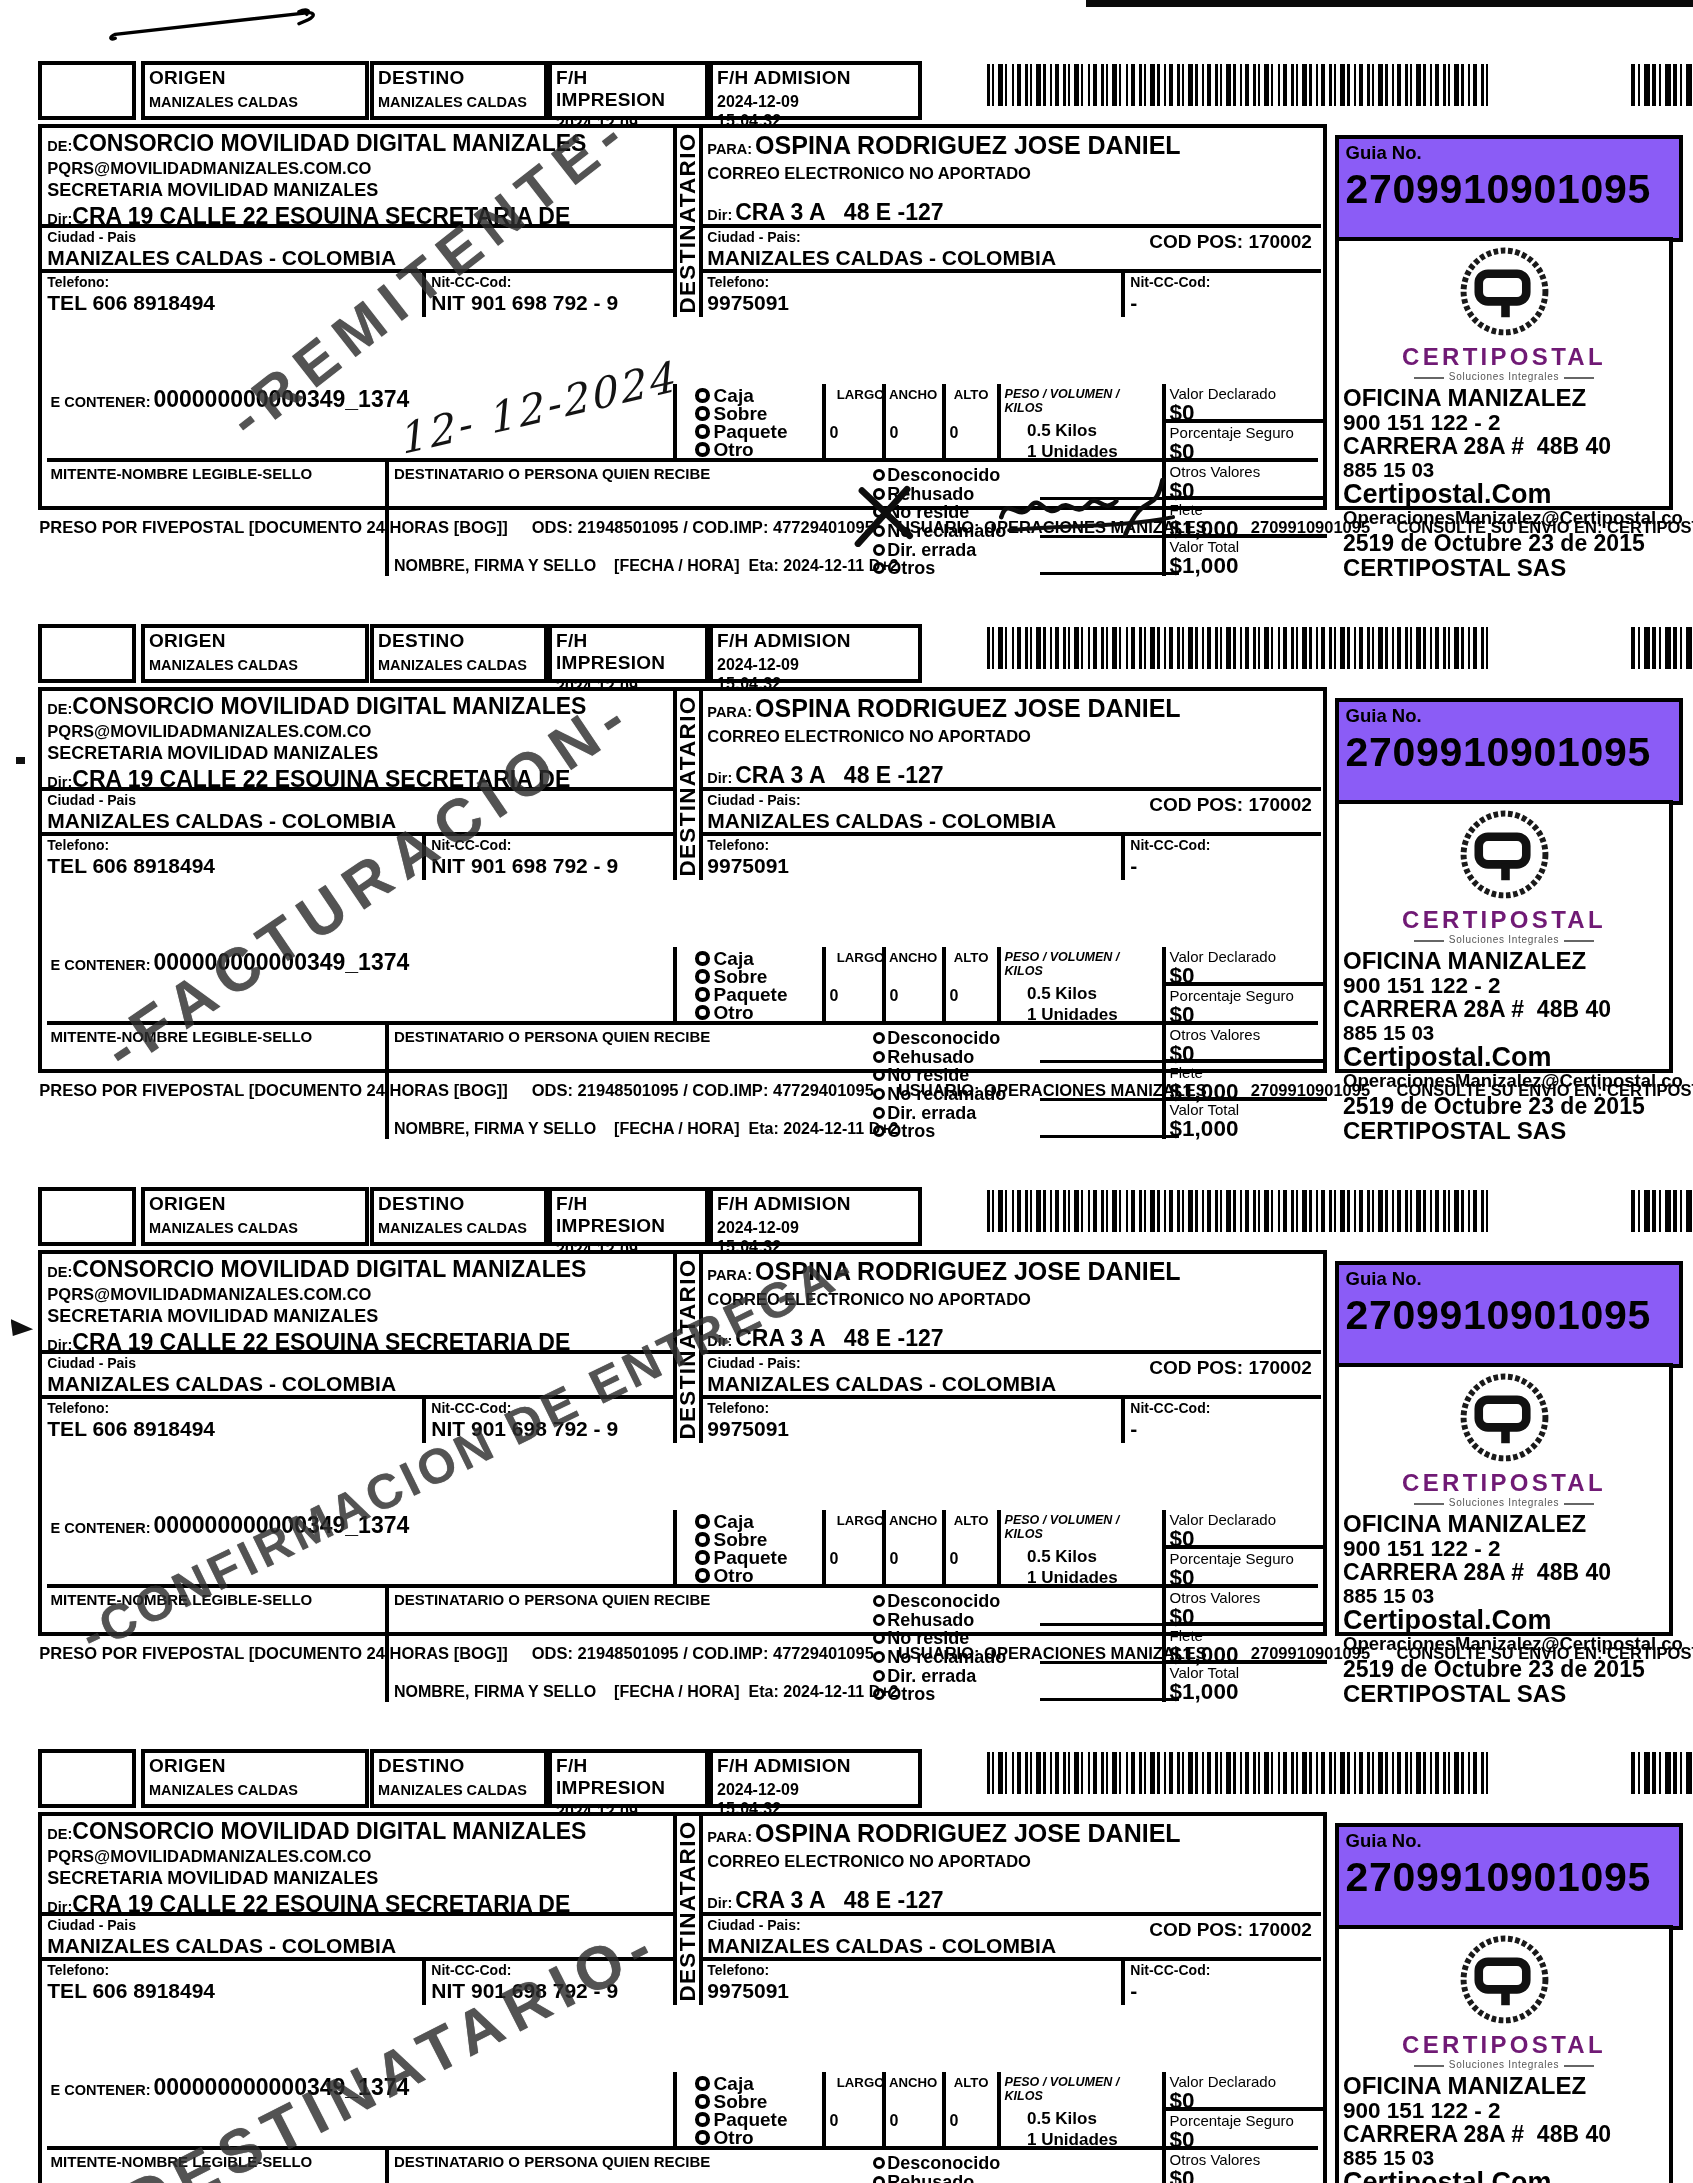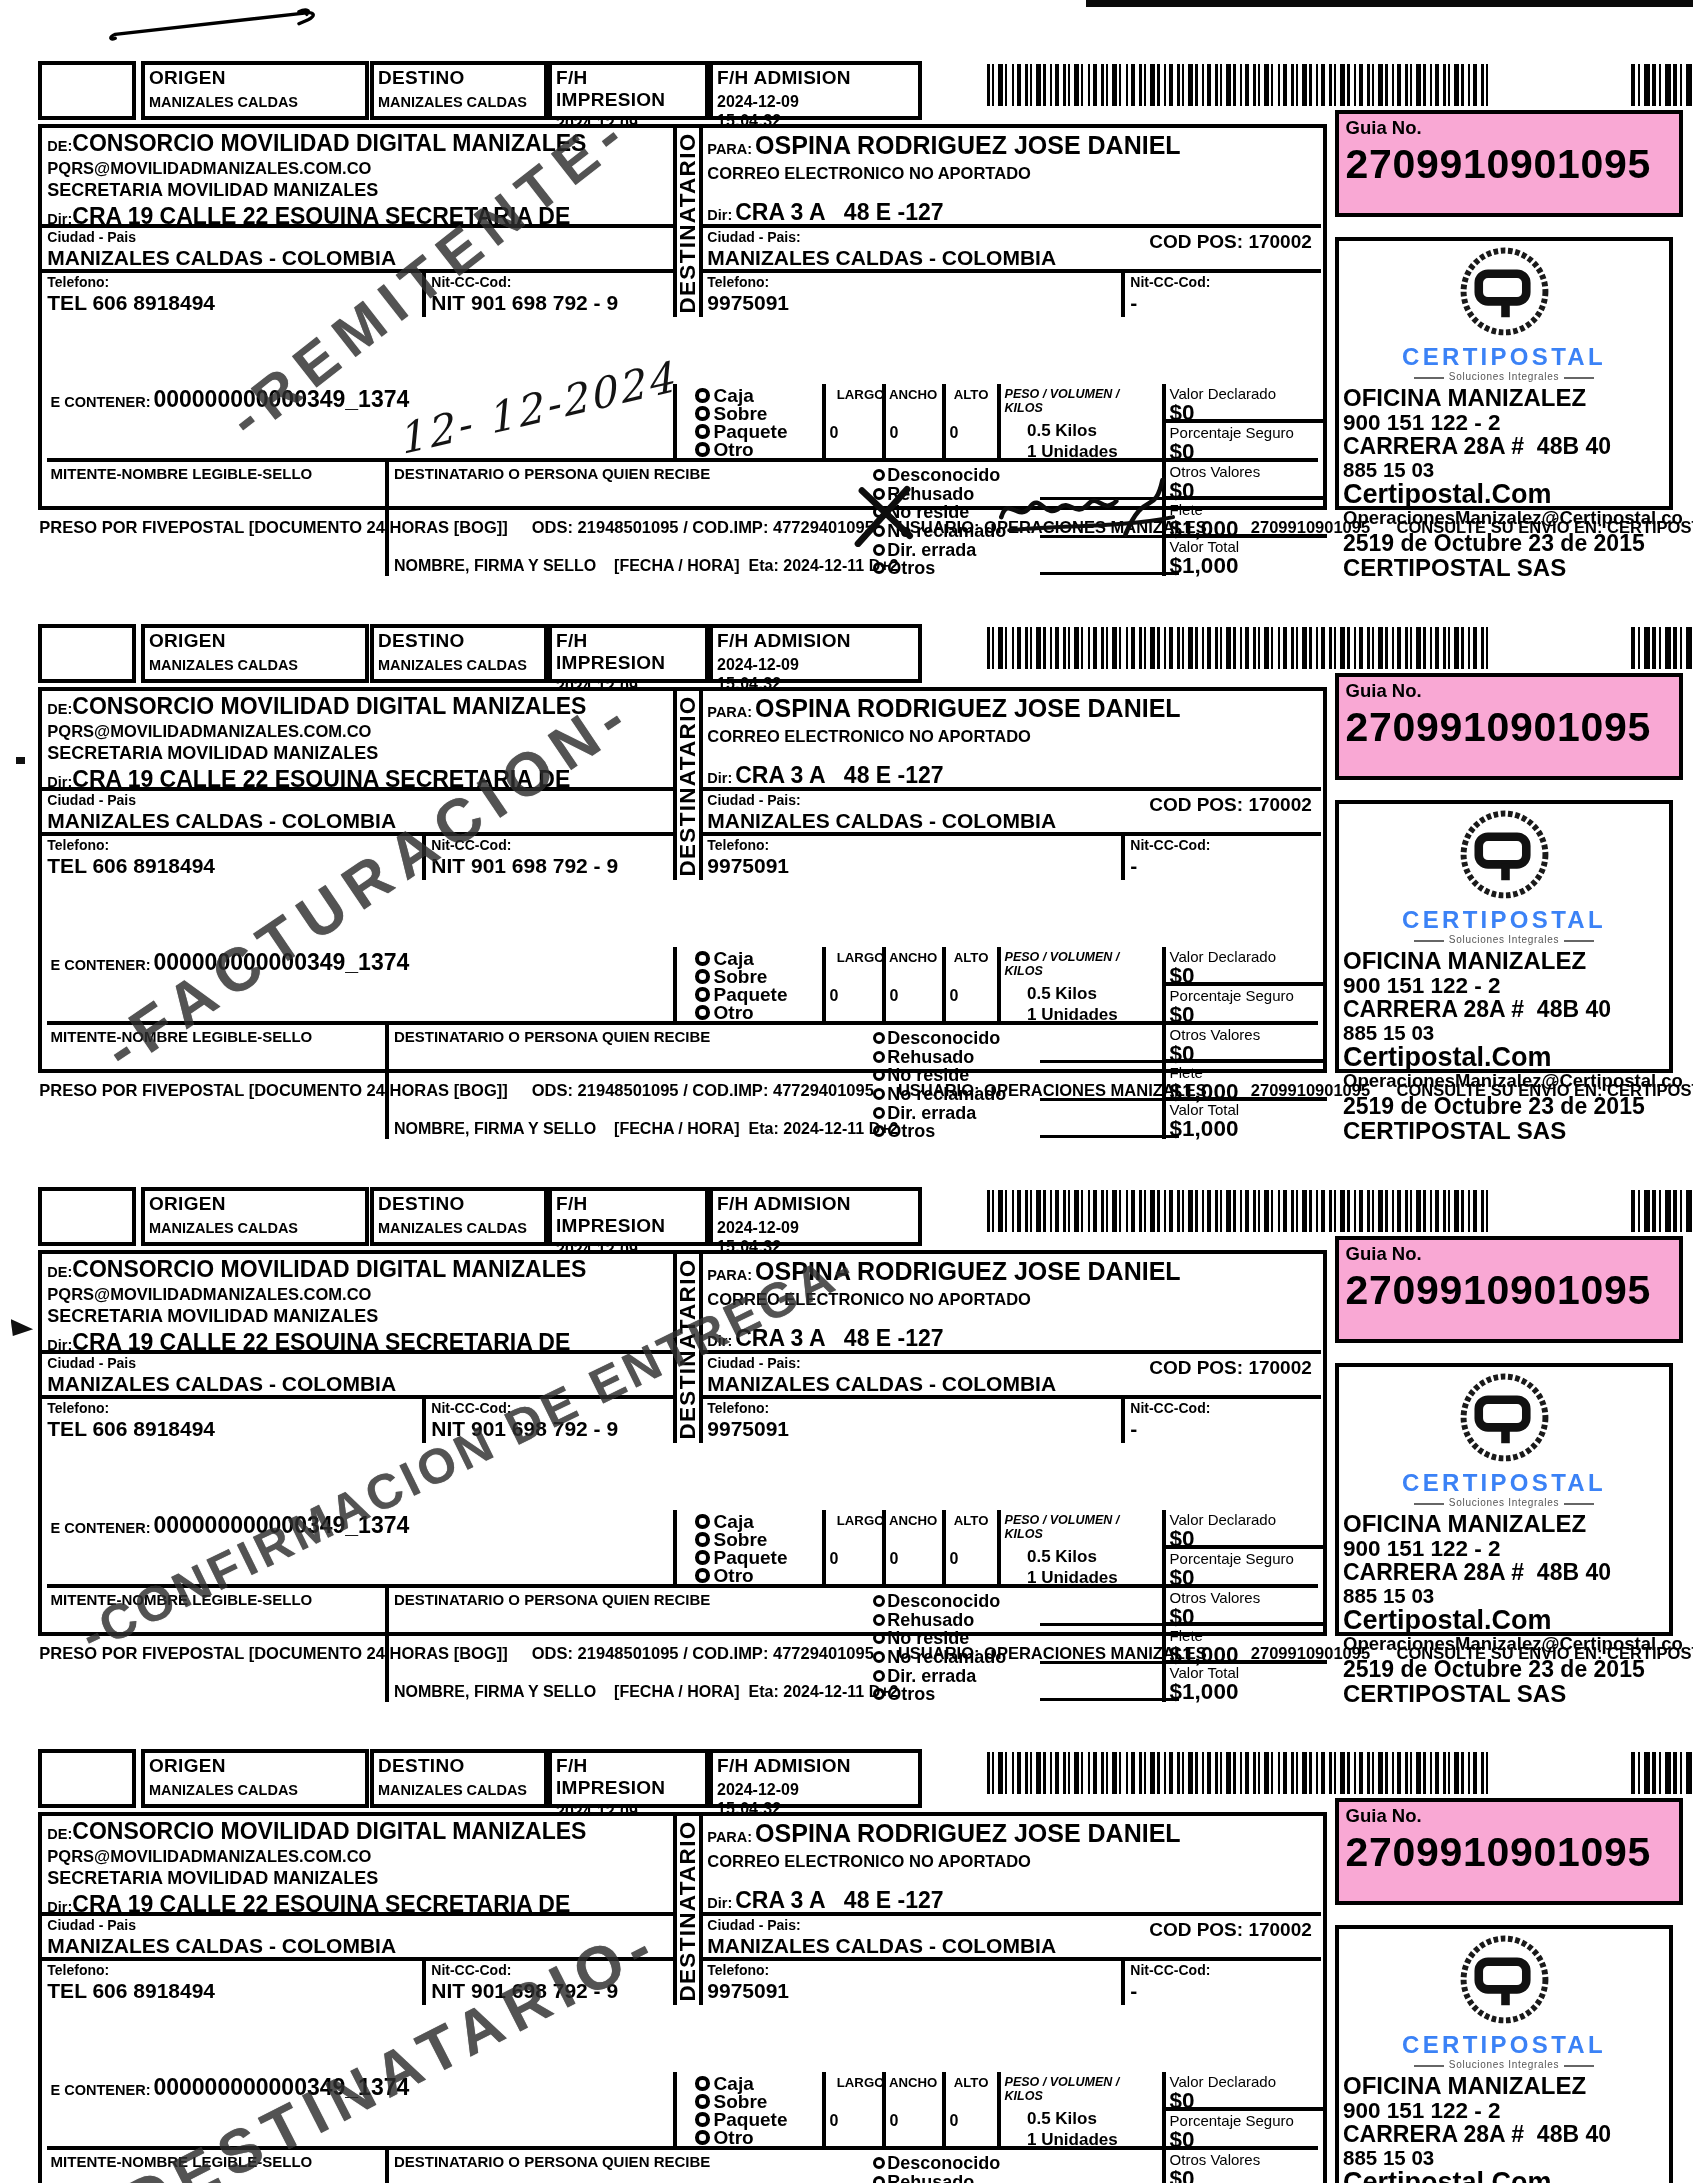--- a/index.html
+++ b/index.html
@@ -99,26 +99,26 @@
   .b-lab { font-size:15px; font-weight:bold; }
   .opts { position:absolute; left:484px; top:4px; }
   .opt-row { display:flex; align-items:center; height:18px; margin-bottom:0.7px; }
   .opt-row .radio { width:12px; height:12px; border-width:3.3px; }
   .opt-row .olab { font-size:18px; font-weight:bold; margin-left:2.6px; line-height:1; width:153px; }
   .ansline { display:inline-block; width:139px; border-bottom:3.3px solid #000; height:13.2px; }
   .firma { position:absolute; left:5.3px; bottom:1.3px; font-size:16px; font-weight:bold; }
   .b-valor .vbox { height:38px; }
 
   
-  .guia-box { position:absolute; left:1297px; top:49px; width:348px; height:107px; border:4.6px solid #000; padding:2.6px 6.6px; background:#f9a8d4; }
+  .guia-box { position:absolute; left:1297px; top:74px; width:348px; height:107px; border:4.6px solid #000; padding:2.6px 6.6px; background:#8b5cf6; }
   .guia-lab { font-size:18.5px; font-weight:bold; }
   .guia-num { font-size:41px; font-weight:bold; letter-spacing:0.7px; margin-top:2.6px; }
   .logo-box { position:absolute; left:1297px; top:176px; width:338px; height:273px; border:4.6px solid #000; padding:1.3px 4px; background:#fff; }
   .logo-wrap { text-align:center; }
-  .brand { font-size:24px; font-weight:bold; letter-spacing:3.3px; color:#3b82f6; }
+  .brand { font-size:24px; font-weight:bold; letter-spacing:3.3px; color:#701a75; }
   .tagline { font-size:10px; color:#555; letter-spacing:0.7px; filter:blur(0.3px); }
   .tagline .dash { display:inline-block; width:30px; border-top:2px solid #666; vertical-align:middle; margin:0 5.3px; }
   .office { margin-top:4px; }
   .office div { font-weight:bold; line-height:1.04; }
   .o-name { font-size:24px; }
   .o-nit  { font-size:22.5px; }
   .o-addr { font-size:23px; }
   .o-ph   { font-size:20.5px; }
   .o-web  { font-size:27px; }
   .o-mail { font-size:18.5px; }

